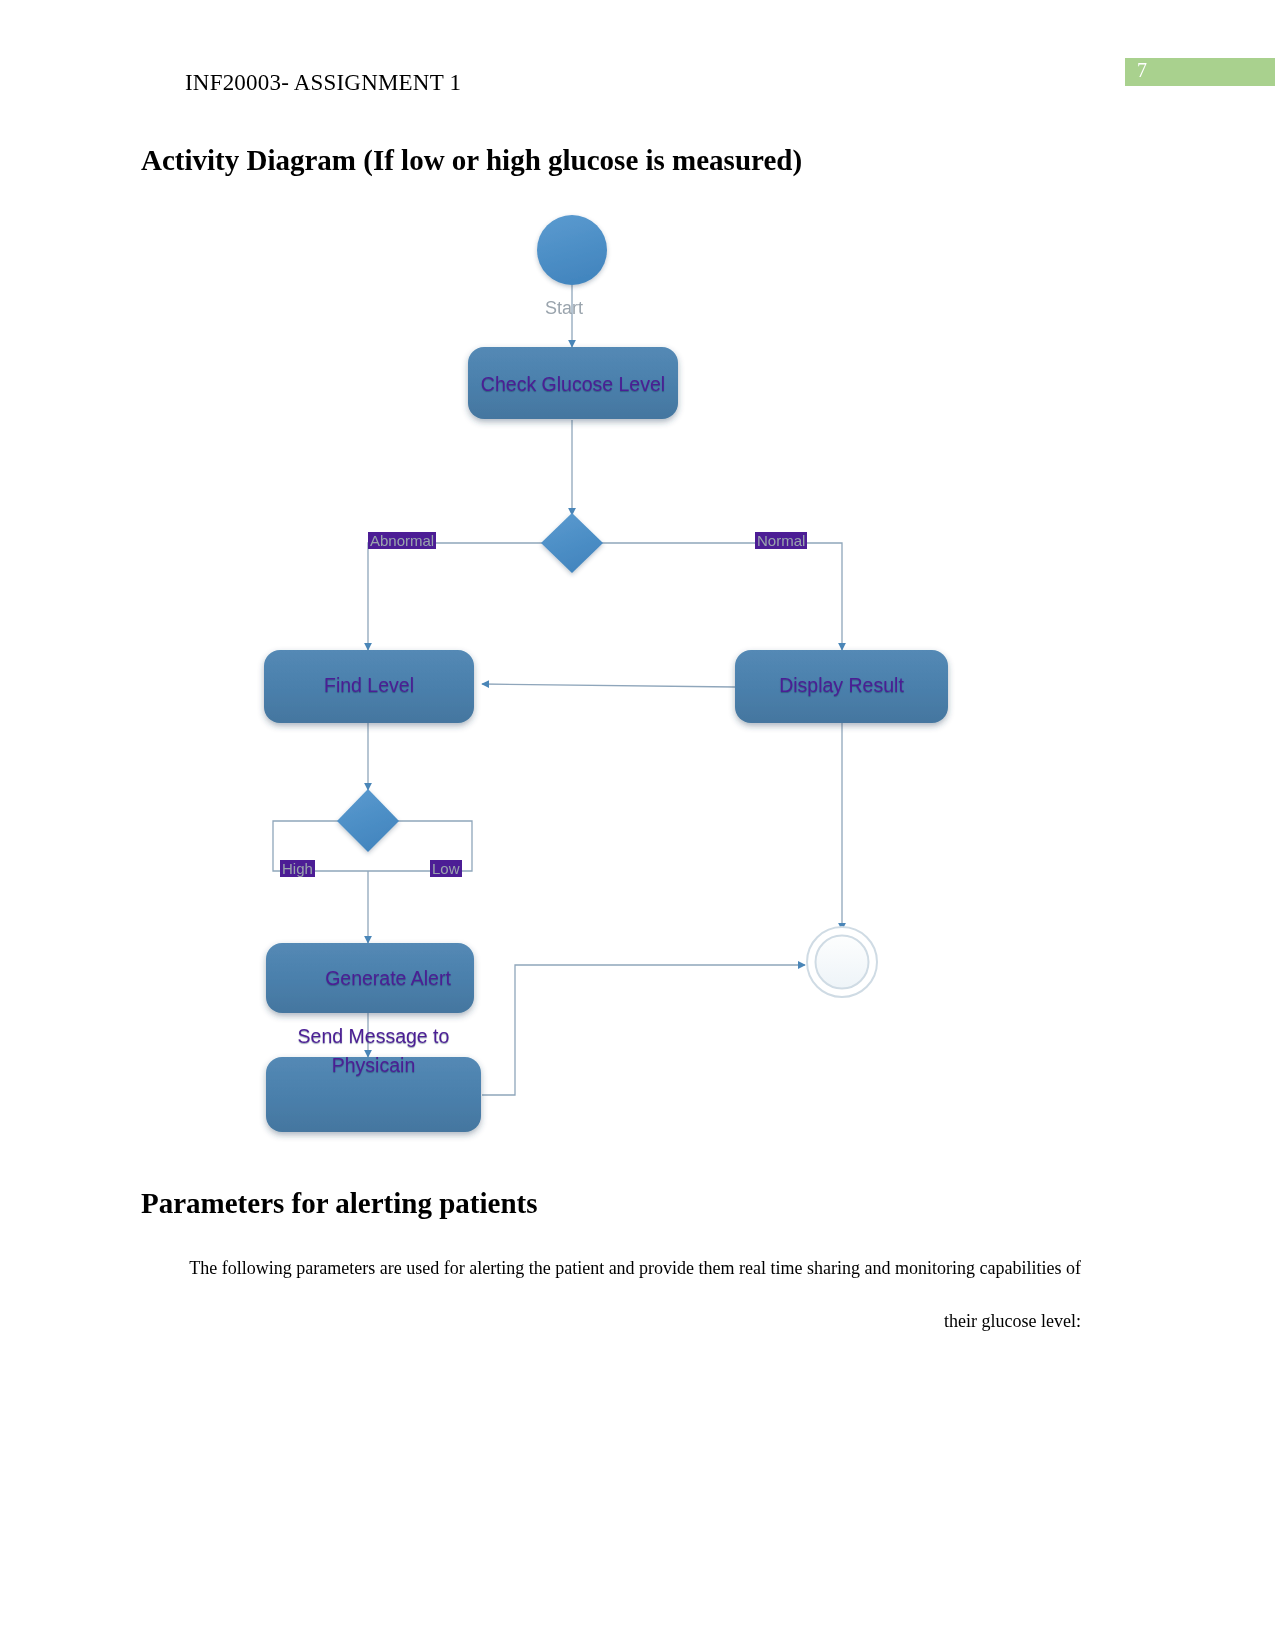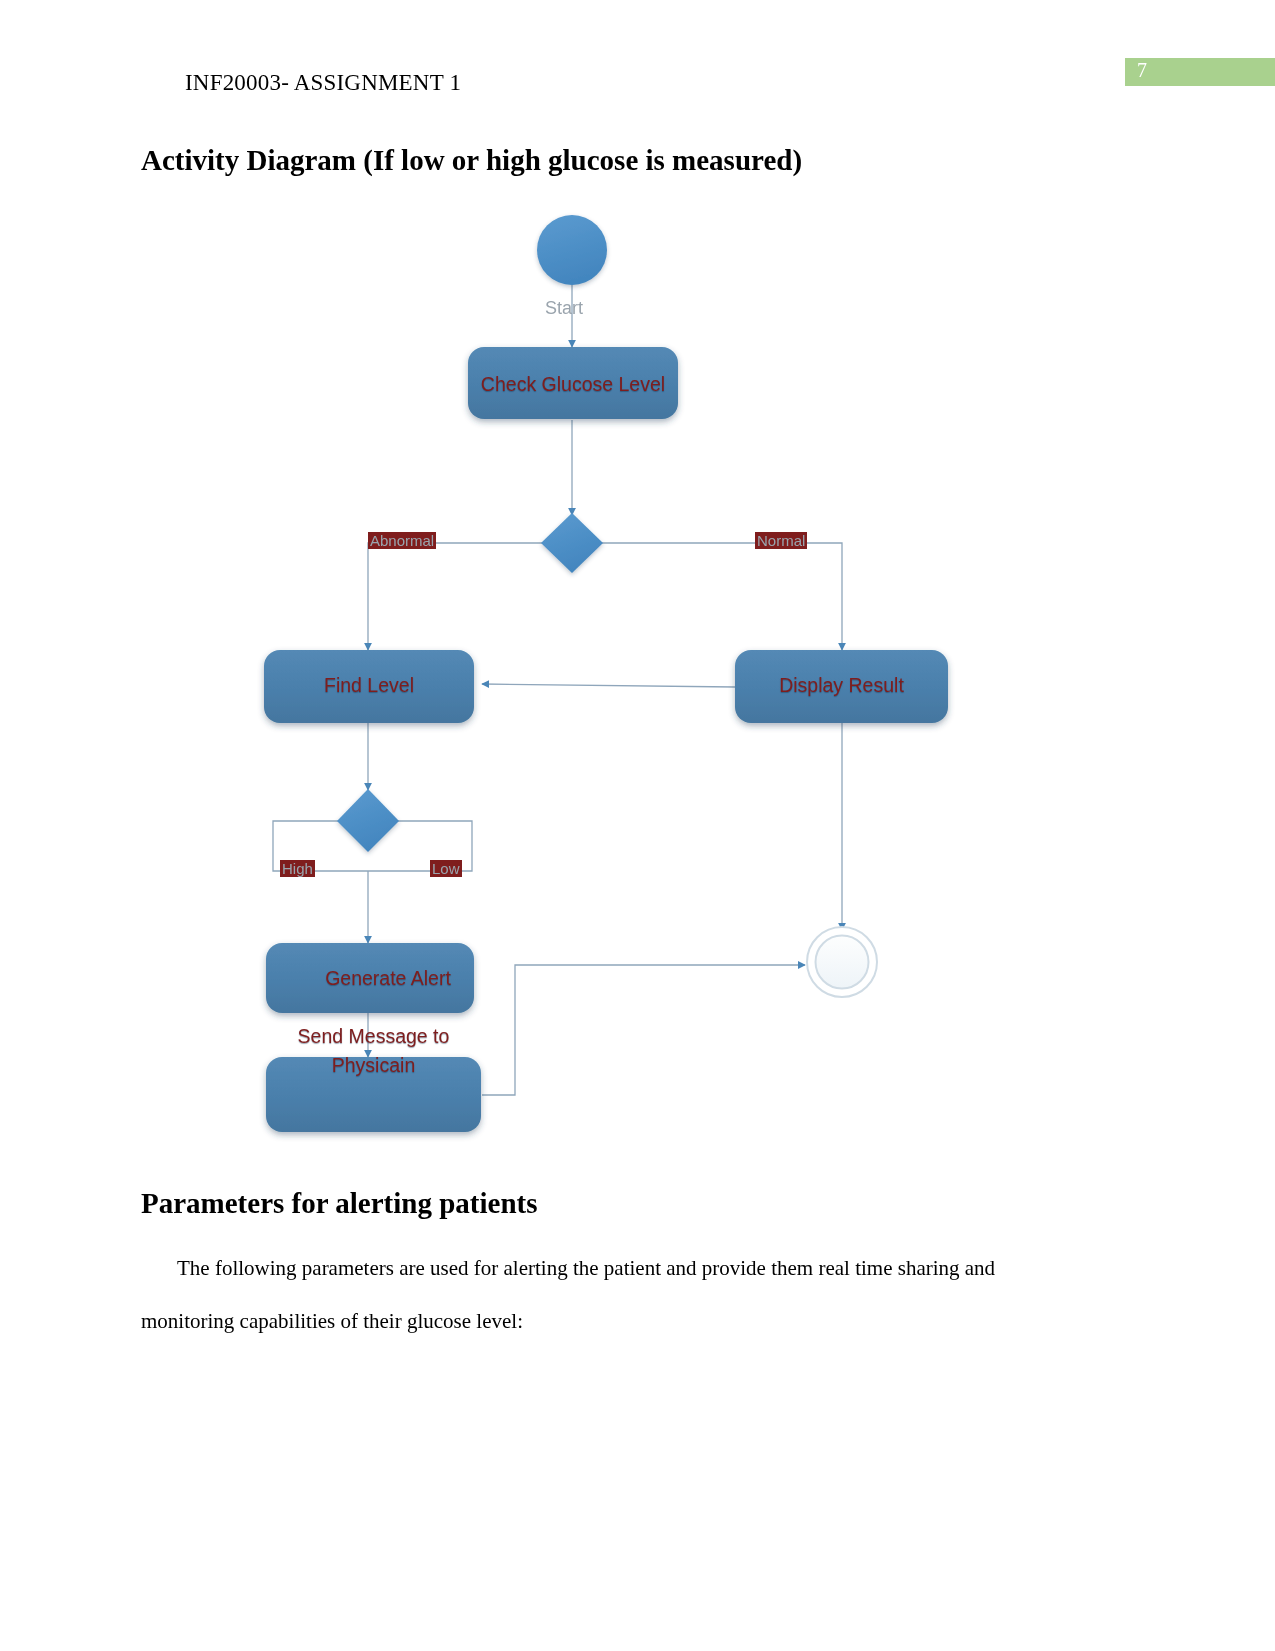--- a/index.html
+++ b/index.html
@@ -51,53 +51,53 @@
     white-space: nowrap;
   }
   #heading-activity { left: 141px; top: 144px; }
   #heading-parameters { left: 141px; top: 1187px; }
 
   .body-par {
     position: absolute;
     left: 141px;
     top: 1242px;
     width: 940px;
-    font-size: 21px;
+    font-size: 18px;
     line-height: 53px;
     text-indent: 36px;
-    text-align: left;
+    text-align: right;
   }
 
   
   #diagram {
     position: absolute;
     left: 240px;
     top: 195px;
     width: 760px;
     height: 950px;
   }
   #diagram svg { display: block; }
 
   .node-label {
     position: absolute;
-    color: #7f1d1d;
+    color: #4c1d95;
     font-family: "Liberation Sans", "DejaVu Sans", sans-serif;
     font-size: 19.5px;
     text-align: center;
     line-height: 29px;
     text-shadow: 0 1px 1px rgba(20,50,80,0.45);
     pointer-events: none;
     white-space: pre-line;
   }
   .edge-label {
     position: absolute;
     color: #9aa4ad;
     font-family: "Liberation Sans", "DejaVu Sans", sans-serif;
     font-size: 15px;
-    background: #7f1d1d;
+    background: #4c1d95;
     padding: 0 2px;
     white-space: nowrap;
   }
   .start-label {
     position: absolute;
     color: #9aa4ad;
     font-family: "Liberation Sans", "DejaVu Sans", sans-serif;
     font-size: 18px;
     white-space: nowrap;
     margin-top: 15px;

